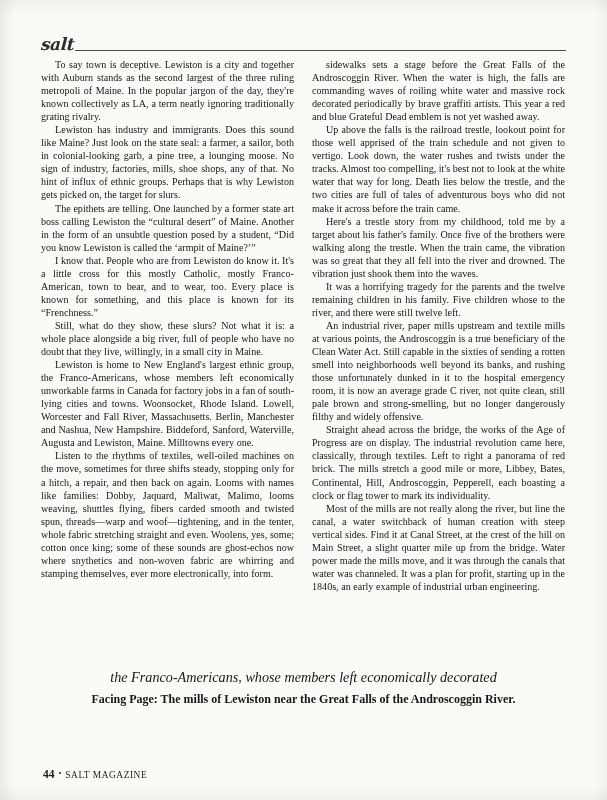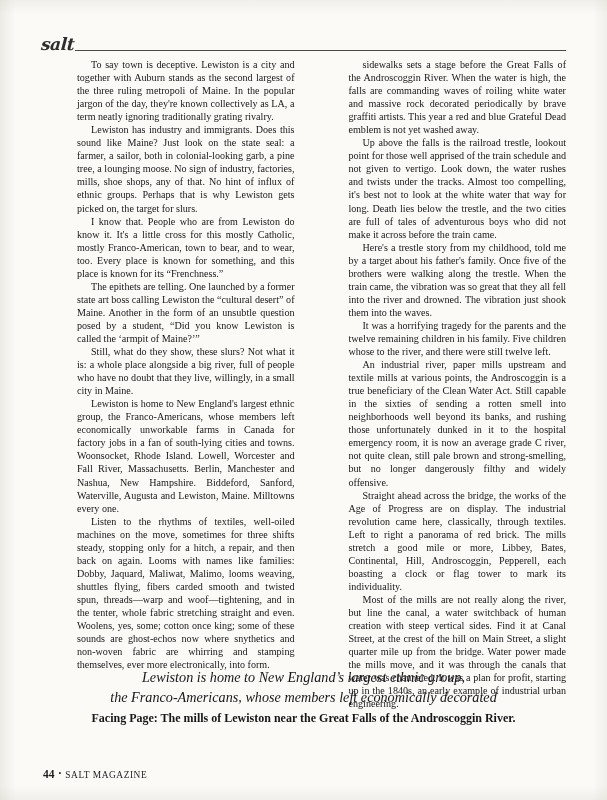--- a/index.html
+++ b/index.html
@@ -66,21 +66,20 @@
   .columns {
     position: absolute;
     left: 41px;
     top: 58px;
     width: 525px;
     display: flex;
     gap: 18px;
   }
   .column {
     width: 253px;
-    margin-left: 36px;
   }
   .column p {
     margin: 0;
     font-size: 10.1px;
     line-height: 13.05px;
     text-align: justify;
     text-indent: 14px;
     color: #17171a;
     hyphens: none;
     -webkit-hyphens: none;
@@ -142,39 +141,38 @@
 
   <div class="masthead">
     <span class="masthead-logo">salt</span>
     <span class="masthead-rule"></span>
   </div>
 
   <div class="columns">
     <div class="column">
       <p>To say town is deceptive. Lewiston is a city and together with Auburn stands as the second largest of the three ruling metropoli of Maine. In the popular jargon of the day, they're known collectively as LA, a term neatly ignoring traditionally grating rivalry.</p>
       <p>Lewiston has industry and immigrants. Does this sound like Maine? Just look on the state seal: a farmer, a sailor, both in colonial-looking garb, a pine tree, a lounging moose. No sign of industry, factories, mills, shoe shops, any of that. No hint of influx of ethnic groups. Perhaps that is why Lewiston gets picked on, the target for slurs.</p>
+      <p>The epithets are telling. One launched by a former state art boss calling Lewiston the “cultural desert” of Maine.  Another in the form of an unsubtle question posed by a student, “Did you know Lewiston is called the ‘armpit of Maine?’”</p>
       <p>I know that. People who are from Lewiston do know it. It's a little cross for this mostly Catholic, mostly Franco-American, town to bear, and to wear, too. Every place is known for something, and this place is known for its “Frenchness.”</p>
-      <p>The epithets are telling. One launched by a former state art boss calling Lewiston the “cultural desert” of Maine.  Another in the form of an unsubtle question posed by a student, “Did you know Lewiston is called the ‘armpit of Maine?’”</p>
       <p>Still, what do they show, these slurs? Not what it is: a whole place alongside a big river, full of people who have no doubt that they live, willingly, in a small city in Maine.</p>
       <p>Lewiston is home to New England's largest ethnic group, the Franco-Americans, whose members left economically unworkable farms in Canada for factory jobs in a fan of south-lying cities and towns. Woonsocket, Rhode Island. Lowell, Worcester and Fall River, Massachusetts. Berlin, Manchester and Nashua, New Hampshire. Biddeford, Sanford, Waterville, Augusta and Lewiston, Maine. Milltowns every one.</p>
       <p>Listen to the rhythms of textiles, well-oiled machines on the move, sometimes for three shifts steady, stopping only for a hitch, a repair, and then back on again. Looms with names like families: Dobby, Jaquard, Maliwat, Malimo, looms weaving, shuttles flying, fibers carded smooth and twisted spun, threads—warp and woof—tightening, and in the tenter, whole fabric stretching straight and even. Woolens, yes, some; cotton once king; some of these sounds are ghost-echos now where snythetics and non-woven fabric are whirring and stamping themselves, ever more electronically, into form.</p>
     </div>
     <div class="column">
       <p>sidewalks sets a stage before the Great Falls of the Androscoggin River. When the water is high, the falls are commanding waves of roiling white water and massive rock decorated periodically by brave graffiti artists. This year a red and blue Grateful Dead emblem is not yet washed away.</p>
       <p>Up above the falls is the railroad trestle, lookout point for those well apprised of the train schedule and not given to vertigo. Look down, the water rushes and twists under the tracks. Almost too compelling, it's best not to look at the white water that way for long. Death lies below the trestle, and the two cities are full of  tales of adventurous boys who did not make it across before the train came.</p>
       <p>Here's a trestle story from my childhood, told  me by a target about his father's family. Once five of the brothers were walking along the trestle. When the train came, the vibration was so great that they all fell into the river and drowned. The vibration just shook them into the waves.</p>
       <p>It was a horrifying tragedy for the parents and the twelve remaining children in his family. Five children whose to the river, and there were still twelve left.</p>
       <p>An industrial river, paper mills upstream and textile mills at various points, the Androscoggin is a true beneficiary of the Clean Water Act. Still capable in the sixties of sending a rotten smell into neighborhoods well beyond its banks, and rushing those unfortunately dunked in it to the hospital emergency room, it is now an average grade C river, not quite clean, still pale brown and strong-smelling, but no longer dangerously filthy and widely offensive.</p>
       <p>Straight ahead across the bridge, the works of the Age of Progress are on display. The industrial revolution came here, classically, through textiles. Left to right a panorama of red brick. The mills stretch a good mile or more, Libbey, Bates, Continental, Hill, Androscoggin, Pepperell, each boasting a clock or flag tower to mark its individuality.</p>
       <p>Most of the mills are not really along the river, but line the canal, a water switchback of human creation with steep vertical sides. Find it at Canal Street, at the crest of the hill on Main Street, a slight quarter mile up from the bridge. Water power made the mills move, and it was through the canals that water  was channeled. It was a plan for profit, starting up in the 1840s, an early example of industrial  urban engineering.</p>
     </div>
   </div>
 
   <div class="pullquote">
-    <p class="pullquote-text">Lewiston is home to New England’s largest  ethnic group,</p>
     <p class="pullquote-text">the Franco-Americans, whose members left economically decorated</p>
     <p class="pullquote-caption">Facing Page: The mills of Lewiston near the Great Falls of the Androscoggin River.</p>
   </div>
 
   <div class="footer">
     <span class="folio-number">44</span>
     <span class="folio-sep">•</span>
     <span class="folio-title">Salt Magazine</span>
   </div>
 

